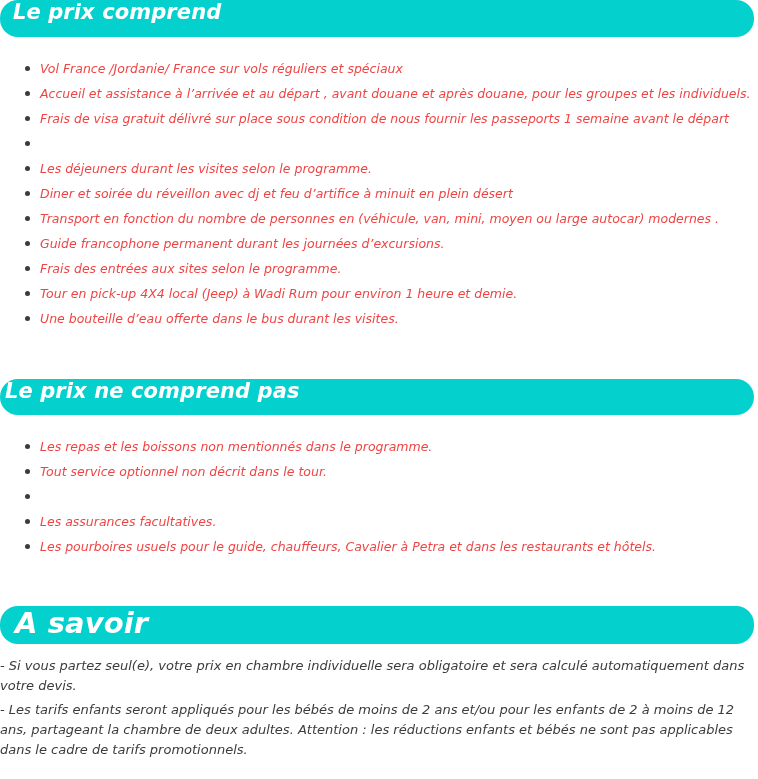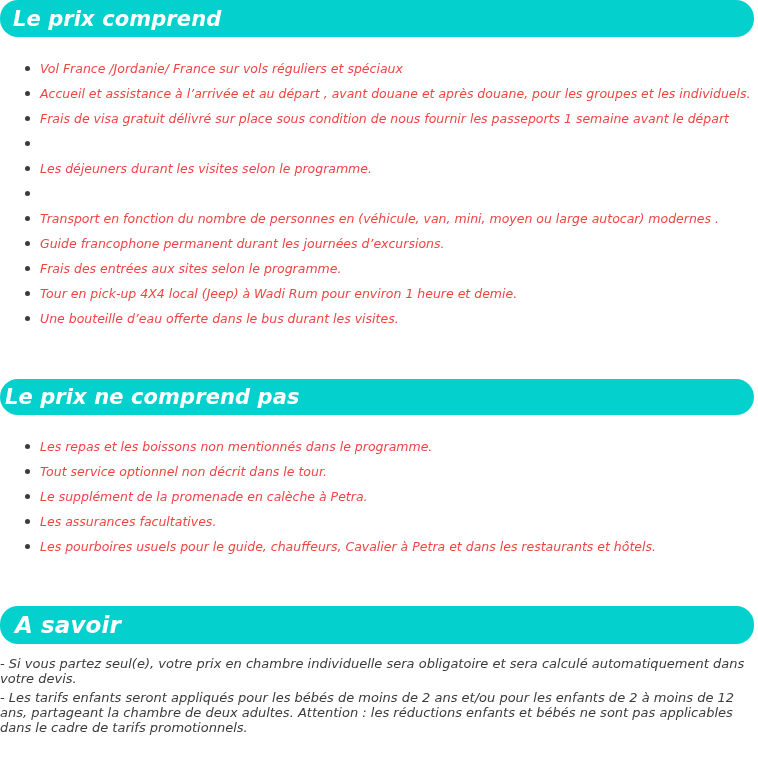--- a/index.html
+++ b/index.html
@@ -20,21 +20,21 @@
     position: relative;
     background: #ffffff;
   }
 
   
   .section-bar {
     background: #04d1ce;
     width: 754px;
     box-sizing: border-box;
     display: flex;
-    align-items: center;
+    align-items: flex-start;
     position: absolute;
     left: 0;
     border-radius: 18px;
   }
   .section-bar .bar-title {
     color: #ffffff;
     font-style: italic;
     font-weight: bold;
     letter-spacing: 0.1px;
     white-space: nowrap;
@@ -52,21 +52,21 @@
     height: 36px;
     padding-left: 5px;
   }
   #bar-excluded .bar-title { font-size: 21px; }
 
   #bar-toknow {
     top: 606px;
     height: 38px;
     padding-left: 15px;
   }
-  #bar-toknow .bar-title { font-size: 23px; }
+  #bar-toknow .bar-title { font-size: 29px; }
 
   
   .bullet-list {
     list-style: none;
     margin: 0;
     padding: 0;
     position: absolute;
     left: 0;
     width: 754px;
   }
@@ -102,21 +102,21 @@
     position: absolute;
     left: 0;
     top: 656px;
     width: 754px;
   }
   #notes-block p {
     margin: 0;
     color: #3b3b3b;
     font-style: italic;
     font-size: 13px;
-    line-height: 15px;
+    line-height: 20px;
     padding: 0;
   }
   #notes-block p.note-second {
     margin-top: 4px;
   }
 </style>
 </head>
 <body>
 
 <div class="page">
@@ -124,36 +124,36 @@
   <div class="section-bar" id="bar-included">
     <span class="bar-title">Le prix comprend</span>
   </div>
 
   <ul class="bullet-list" id="list-included">
     <li><span class="bullet-dot"></span><span class="item-text">Vol France /Jordanie/ France sur vols réguliers et spéciaux</span></li>
     <li><span class="bullet-dot"></span><span class="item-text">Accueil et assistance à l’arrivée et au départ , avant douane et après douane, pour les groupes et les individuels.</span></li>
     <li><span class="bullet-dot"></span><span class="item-text">Frais de visa gratuit délivré sur place sous condition de nous fournir les passeports 1 semaine avant le départ</span></li>
     <li><span class="bullet-dot"></span></li>
     <li><span class="bullet-dot"></span><span class="item-text">Les déjeuners durant les visites selon le programme.</span></li>
-    <li><span class="bullet-dot"></span></li>
+    <li><span class="bullet-dot"></span><span class="item-text">Diner et soirée du réveillon avec dj et feu d’artifice à minuit en plein désert</span></li>
     <li><span class="bullet-dot"></span><span class="item-text">Transport en fonction du nombre de personnes en (véhicule, van, mini, moyen ou large autocar) modernes .</span></li>
     <li><span class="bullet-dot"></span><span class="item-text">Guide francophone permanent durant les journées d’excursions.</span></li>
     <li><span class="bullet-dot"></span><span class="item-text">Frais des entrées aux sites selon le programme.</span></li>
     <li><span class="bullet-dot"></span><span class="item-text">Tour en pick-up 4X4 local (Jeep) à Wadi Rum pour environ 1 heure et demie.</span></li>
     <li><span class="bullet-dot"></span><span class="item-text">Une bouteille d’eau offerte dans le bus durant les visites.</span></li>
   </ul>
 
   <div class="section-bar" id="bar-excluded">
     <span class="bar-title">Le prix ne comprend pas</span>
   </div>
 
   <ul class="bullet-list" id="list-excluded">
     <li><span class="bullet-dot"></span><span class="item-text">Les repas et les boissons non mentionnés dans le programme.</span></li>
     <li><span class="bullet-dot"></span><span class="item-text">Tout service optionnel non décrit dans le tour.</span></li>
-    <li><span class="bullet-dot"></span><span class="item-text">Le supplément de la promenade en calèche à Petra.</span></li>
+    <li><span class="bullet-dot"></span></li>
     <li><span class="bullet-dot"></span><span class="item-text">Les assurances facultatives.</span></li>
     <li><span class="bullet-dot"></span><span class="item-text">Les pourboires usuels pour le guide, chauffeurs, Cavalier à Petra et dans les restaurants et hôtels.</span></li>
   </ul>
 
   <div class="section-bar" id="bar-toknow">
     <span class="bar-title">A savoir</span>
   </div>
 
   <div id="notes-block">
     <p class="note-first">- Si vous partez seul(e), votre prix en chambre individuelle sera obligatoire et sera calculé automatiquement dans votre devis.</p>

